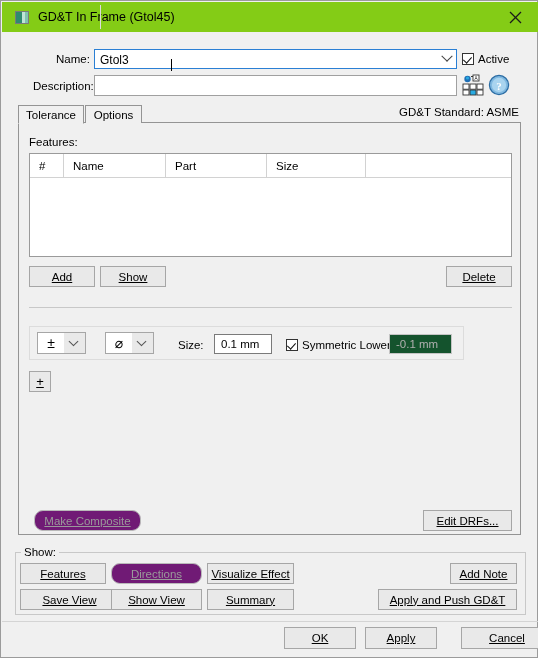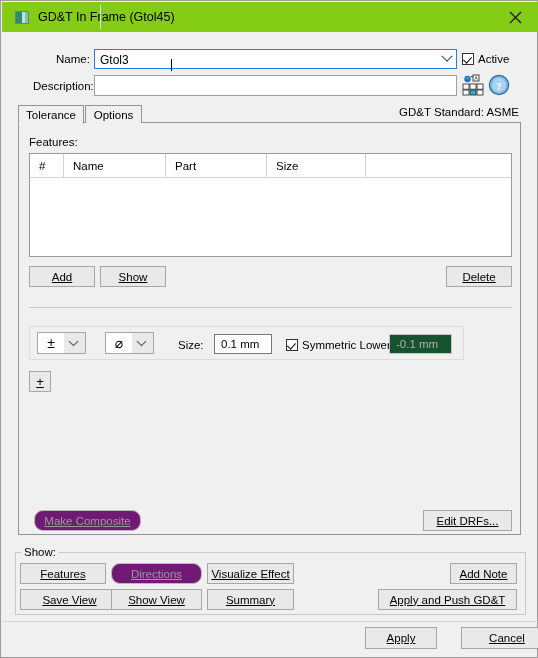--- a/index.html
+++ b/index.html
@@ -356,16 +356,17 @@
   <button class="btn btn-features">Features</button>
   <button class="btn btn-directions disabled">Directions</button>
   <button class="btn btn-visualize">Visualize Effect</button>
   <button class="btn btn-addnote">Add Note</button>
   <button class="btn btn-saveview">Save View</button>
   <button class="btn btn-showview">Show View</button>
   <button class="btn btn-summary">Summary</button>
   <button class="btn btn-applypush">Apply and Push GD&amp;T</button>
 
   <div class="bottom-sep"></div>
+  <button class="btn btn-ok">OK</button>
   <button class="btn btn-apply">Apply</button>
   <button class="btn btn-cancel">Cancel</button>
 
 </div>
 
 </body></html>

